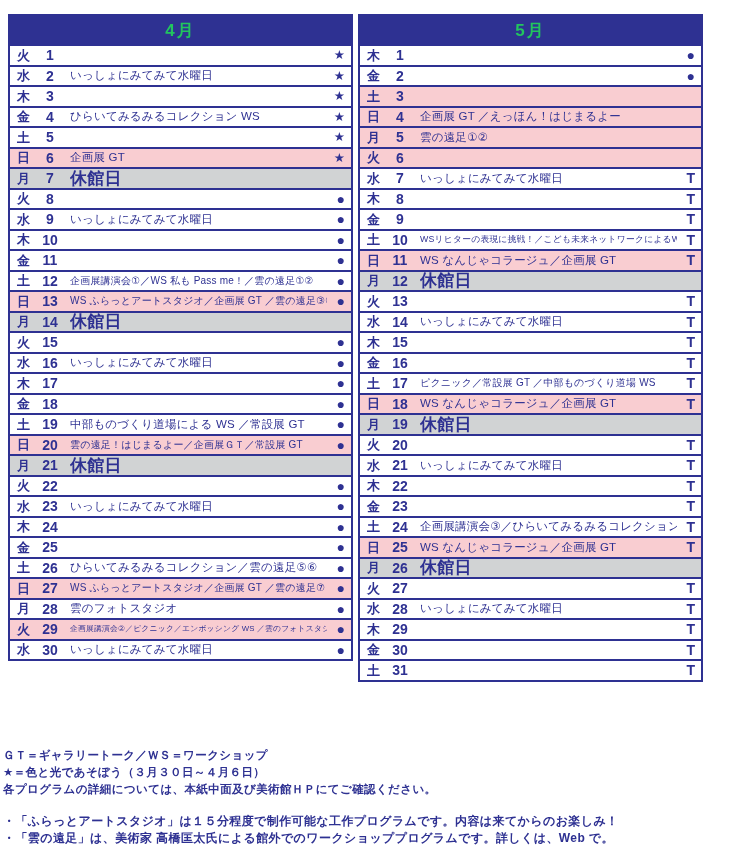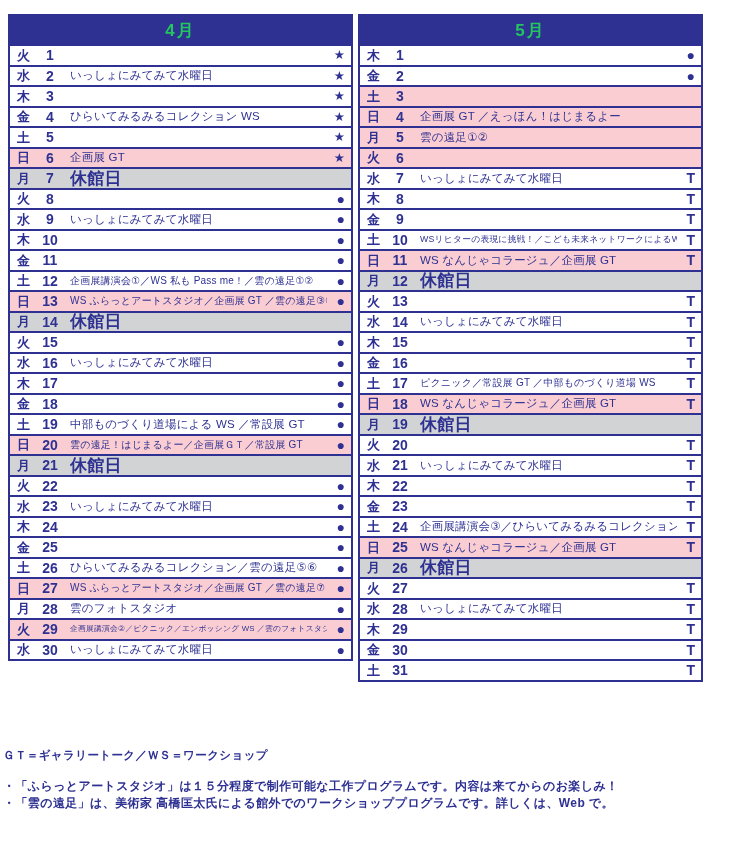--- a/index.html
+++ b/index.html
@@ -378,20 +378,22 @@
           <span class="dow">土</span>
           <span class="day">31</span>
           <span class="event "></span>
           <span class="marker mk-t">T</span>
         </div></div>
   </div>
 
   <div class="footer">
     <div>
         <div class="legend-line">ＧＴ＝ギャラリートーク／ＷＳ＝ワークショップ</div>
+        <div class="legend-line">★＝色と光であそぼう（３月３０日～４月６日）</div>
+        <div class="legend-line">各プログラムの詳細については、本紙中面及び美術館ＨＰにてご確認ください。</div>
       </div>
     <div class="notes">
         <div class="note-line">・「ふらっとアートスタジオ」は１５分程度で制作可能な工作プログラムです。内容は来てからのお楽しみ！</div>
         <div class="note-line">・「雲の遠足」は、美術家 高橋匡太氏による館外でのワークショッププログラムです。詳しくは、Web で。</div>
       </div>
   </div>
 
 </div>
 
 </body></html>

